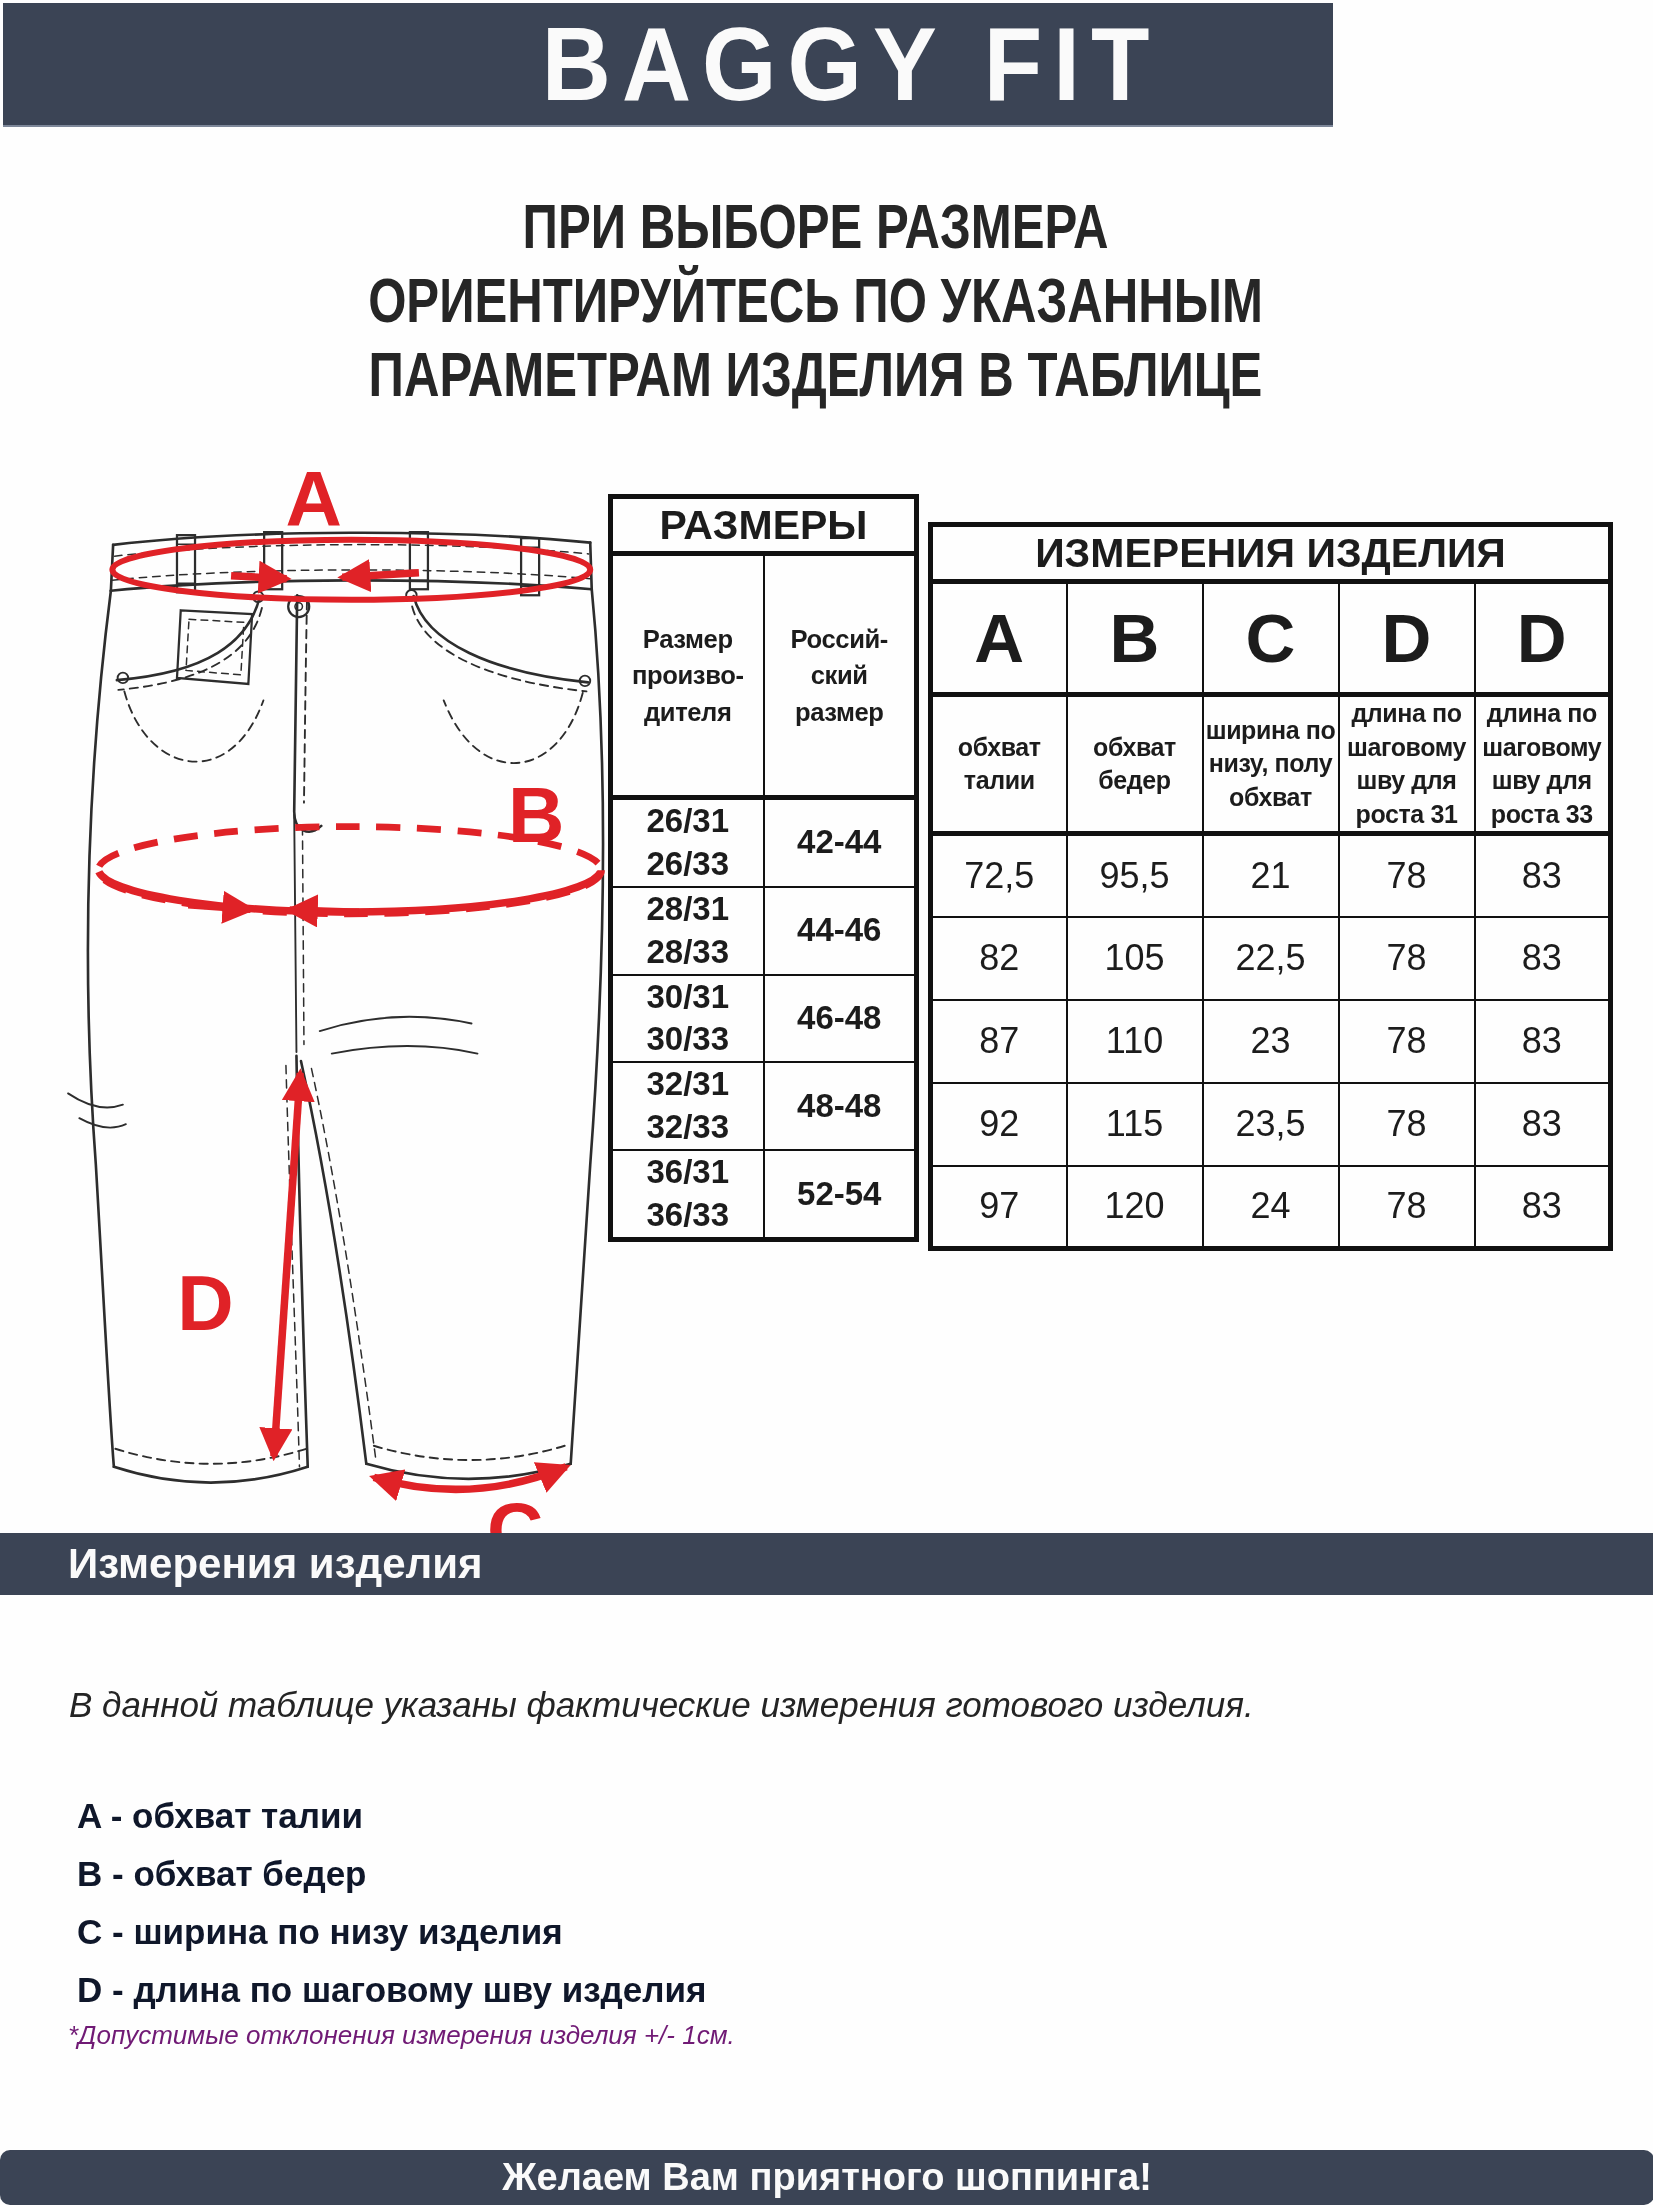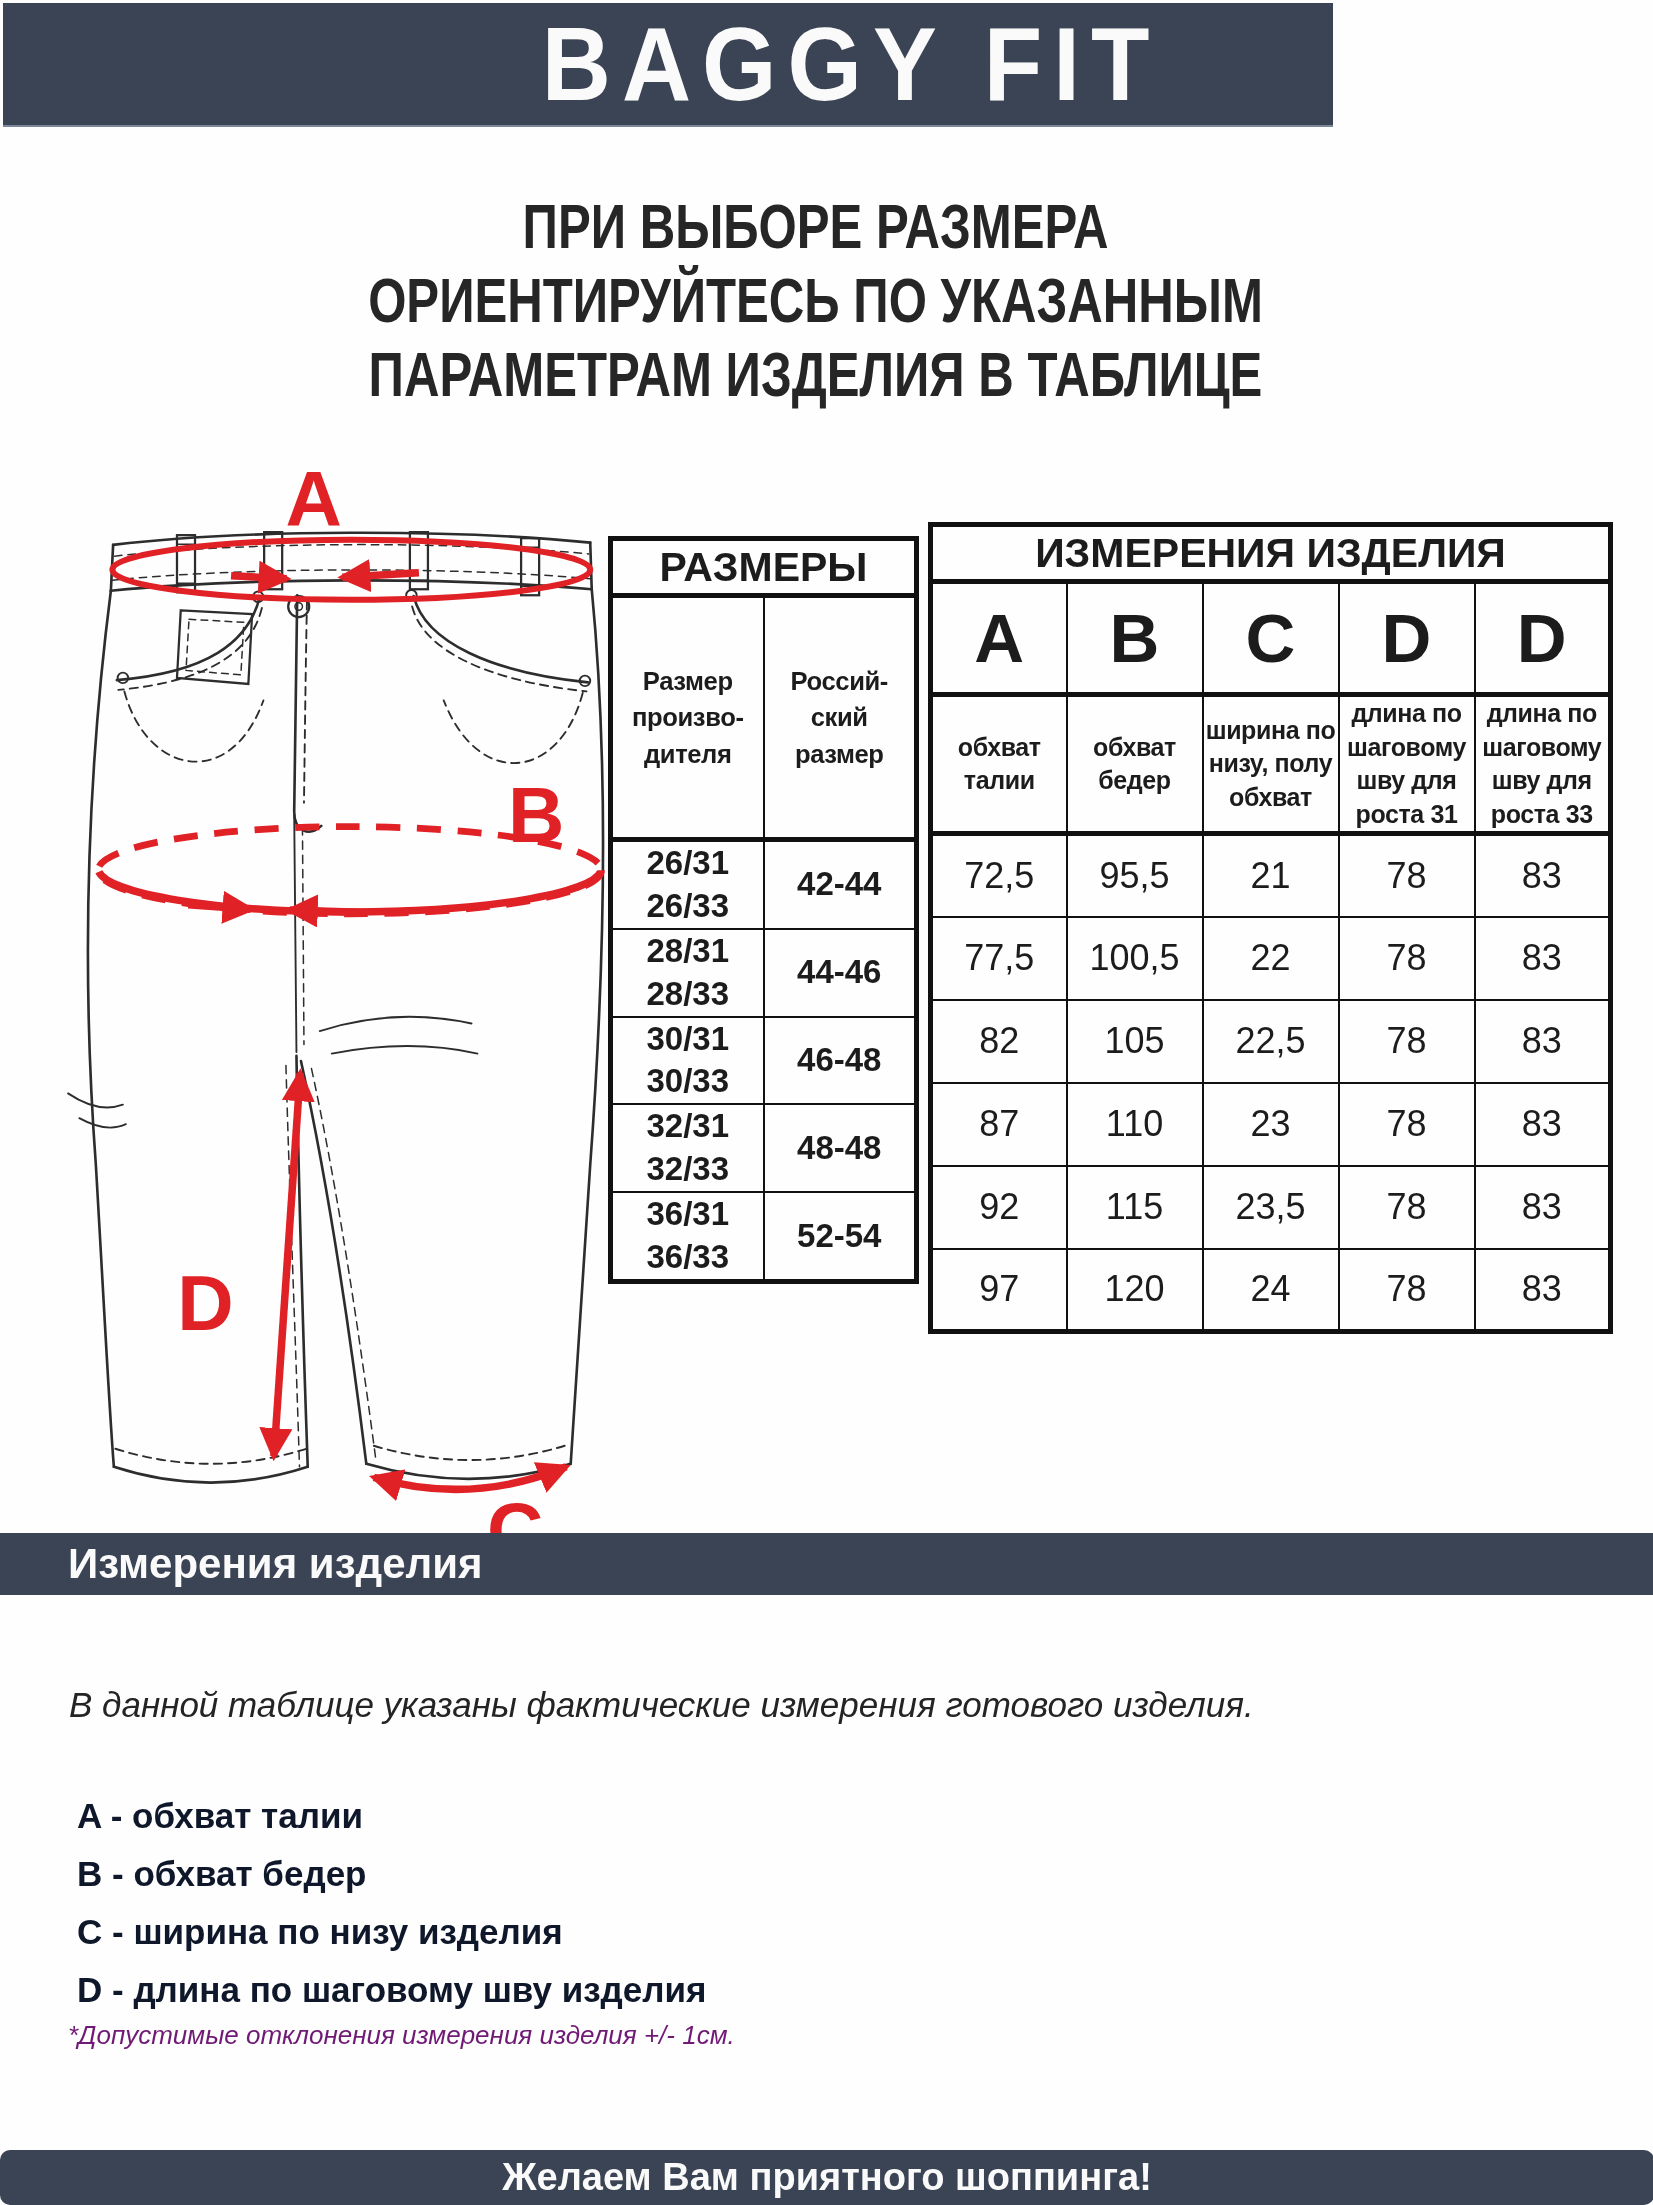--- a/index.html
+++ b/index.html
@@ -16,21 +16,21 @@
   .heading{position:absolute;left:0;top:189px;width:1631px;text-align:center;
            font-size:63px;font-weight:bold;line-height:74px;color:#262626;white-space:pre-line;
            transform:scaleX(0.78);transform-origin:50% 50%;}
 
   
   table.t{border-collapse:collapse;table-layout:fixed;position:absolute;background:transparent;}
   table.t td{border:2.3px solid #111;text-align:center;vertical-align:middle;padding:0;color:#1c1c1c;}
   table.t{border:5.3px solid #111;}
   td.thickB{border-bottom:5.3px solid #111 !important;}
   .pre{white-space:pre-line;}
-  #t1{left:608px;top:536px;width:305px;}
+  #t1{left:608px;top:494px;width:305px;}
   #t2{left:928px;top:522px;width:680px;}
   tr.rh{height:57px;}
   tr.rsub1{height:244px;}
   tr.rlet{height:113px;}
   tr.rsub2{height:132px;}
   tr.rd{height:83px;}
   td.title{font-size:41px;font-weight:bold;letter-spacing:0px;}
   td.sub1{font-size:25.6px;font-weight:bold;line-height:1.42;letter-spacing:-0.4px;}
   td.let{font-size:69px;font-weight:bold;}
   td.sub2{font-size:25px;font-weight:bold;line-height:1.34;letter-spacing:-0.4px;}
@@ -242,27 +242,20 @@
 роста 33</td>
     </tr>
     <tr class="rd">
       <td class="val">72,5</td>
       <td class="val">95,5</td>
       <td class="val">21</td>
       <td class="val">78</td>
       <td class="val">83</td>
     </tr>
     <tr class="rd">
-      <td class="val">77,5</td>
-      <td class="val">100,5</td>
-      <td class="val">22</td>
-      <td class="val">78</td>
-      <td class="val">83</td>
-    </tr>
-    <tr class="rd">
       <td class="val">82</td>
       <td class="val">105</td>
       <td class="val">22,5</td>
       <td class="val">78</td>
       <td class="val">83</td>
     </tr>
     <tr class="rd">
       <td class="val">87</td>
       <td class="val">110</td>
       <td class="val">23</td>

